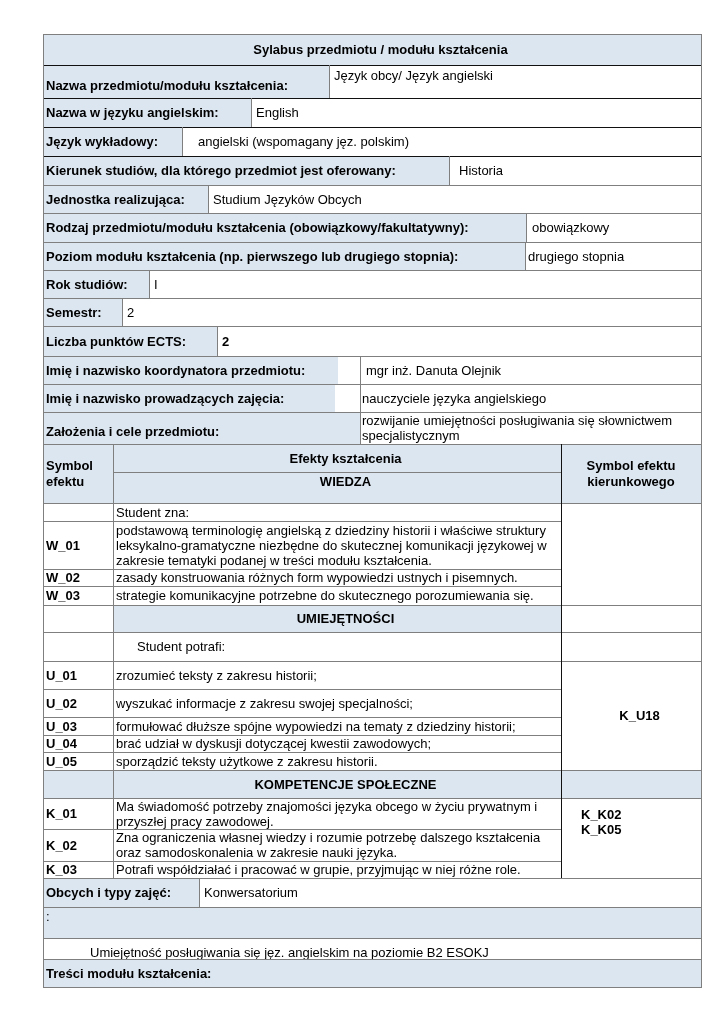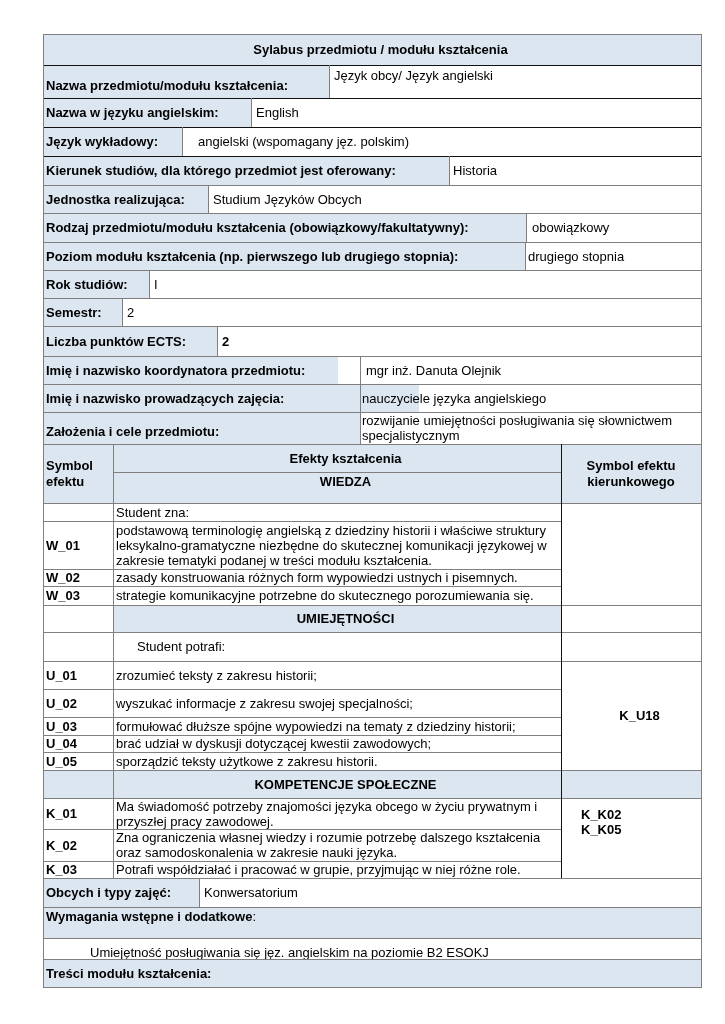--- a/index.html
+++ b/index.html
@@ -24,21 +24,21 @@
   <div class="c hd b" style="left:43px;top:65px;width:286px;height:33px;align-items:flex-end;padding-bottom:5px;">Nazwa przedmiotu/modułu kształcenia:</div>
   <div class="c top" style="left:329px;top:65px;width:372px;height:33px;padding-left:5px;padding-top:3px;">Język obcy/ Język angielski</div>
 
   <div class="c hd b" style="left:43px;top:98px;width:208px;height:29px;">Nazwa w języku angielskim:</div>
   <div class="c" style="left:251px;top:98px;width:450px;height:29px;padding-left:5px;">English</div>
 
   <div class="c hd b" style="left:43px;top:127px;width:139px;height:29px;">Język wykładowy:</div>
   <div class="c" style="left:182px;top:127px;width:519px;height:29px;padding-left:16px;">angielski (wspomagany jęz. polskim)</div>
 
   <div class="c hd b" style="left:43px;top:156px;width:406px;height:29px;">Kierunek studiów, dla którego przedmiot jest oferowany:</div>
-  <div class="c" style="left:449px;top:156px;width:252px;height:29px;padding-left:4px;">Historia</div>
+  <div class="c" style="left:449px;top:156px;width:252px;height:29px;padding-left:10px;">Historia</div>
 
   <div class="c hd b" style="left:43px;top:185px;width:165px;height:28px;">Jednostka realizująca:</div>
   <div class="c" style="left:208px;top:185px;width:493px;height:28px;padding-left:5px;">Studium Języków Obcych</div>
 
   <div class="c hd b" style="left:43px;top:213px;width:483px;height:29px;">Rodzaj przedmiotu/modułu kształcenia (obowiązkowy/fakultatywny):</div>
   <div class="c" style="left:526px;top:213px;width:175px;height:29px;padding-left:6px;">obowiązkowy</div>
 
   <div class="c hd b" style="left:43px;top:242px;width:482px;height:28px;">Poziom modułu kształcenia (np. pierwszego lub drugiego stopnia):</div>
   <div class="c" style="left:525px;top:242px;width:176px;height:28px;padding-left:3px;">drugiego stopnia</div>
 
@@ -47,21 +47,21 @@
 
   <div class="c hd b" style="left:43px;top:298px;width:79px;height:28px;">Semestr:</div>
   <div class="c" style="left:122px;top:298px;width:579px;height:28px;padding-left:5px;">2</div>
 
   <div class="c hd b" style="left:43px;top:326px;width:174px;height:30px;">Liczba punktów ECTS:</div>
   <div class="c b" style="left:217px;top:326px;width:484px;height:30px;padding-left:5px;">2</div>
 
   <div class="c hd b" style="left:43px;top:356px;width:295px;height:28px;">Imię i nazwisko koordynatora przedmiotu:</div>
   <div class="c" style="left:360px;top:356px;width:341px;height:28px;padding-left:6px;">mgr inż. Danuta Olejnik</div>
 
-  <div class="c hd b" style="left:43px;top:384px;width:376px;height:28px;">Imię i nazwisko prowadzących zajęcia:</div>
+  <div class="c hd b" style="left:43px;top:384px;width:292px;height:28px;">Imię i nazwisko prowadzących zajęcia:</div>
   <div class="c" style="left:360px;top:384px;width:341px;height:28px;padding-left:2px;">nauczyciele języka angielskiego</div>
 
   <div class="c hd b" style="left:43px;top:412px;width:317px;height:32px;align-items:flex-end;padding-bottom:5px;">Założenia i cele przedmiotu:</div>
   <div class="c" style="left:360px;top:412px;width:341px;height:32px;padding-left:2px;line-height:15px;align-items:flex-start;padding-top:1px;">rozwijanie umiejętności posługiwania się słownictwem specjalistycznym</div>
 
   <div class="c hd b" style="left:43px;top:444px;width:70px;height:59px;line-height:16px;">Symbol efektu</div>
   <div class="c hd b ctr" style="left:113px;top:444px;width:448px;height:28px;">Efekty kształcenia</div>
   <div class="c hd b ctr" style="left:113px;top:472px;width:448px;height:31px;align-items:flex-start;padding-top:2px;">WIEDZA</div>
   <div class="c hd b ctr" style="left:561px;top:444px;width:140px;height:59px;line-height:16px;padding:0 20px;">Symbol efektu kierunkowego</div>
 
@@ -112,21 +112,20 @@
 
   <div class="c b ctr top" style="left:561px;top:798px;width:140px;height:80px;flex-direction:column;justify-content:flex-start;padding-top:9px;">
     <span>K_K02</span>
     <span>K_K05</span>
   </div>
 
   <div class="c hd b" style="left:43px;top:878px;width:156px;height:29px;">Obcych i typy zajęć:</div>
   <div class="c" style="left:199px;top:878px;width:502px;height:29px;padding-left:5px;">Konwersatorium</div>
 
   <div class="c hd" style="left:43px;top:907px;width:658px;height:31px;align-items:flex-start;padding-top:2px;">
-    <span class="b">Wymagania wstępne i dodatkowe</span>
       <span>:</span>
   </div>
   <div class="c" style="left:43px;top:938px;width:658px;height:29px;padding-left:47px;">Umiejętność posługiwania się jęz. angielskim na poziomie B2  ESOKJ</div>
 
   <div class="c hd b" style="left:43px;top:959px;width:658px;height:28px;">Treści modułu kształcenia:</div>
 
   <div class="ln" style="left:43px;top:34px;width:658px;height:1px;"></div>
   <div class="lnd" style="left:43px;top:65px;width:658px;height:1px;"></div>
   <div class="lnd" style="left:43px;top:98px;width:658px;height:1px;"></div>
   <div class="lnd" style="left:43px;top:127px;width:658px;height:1px;"></div>

